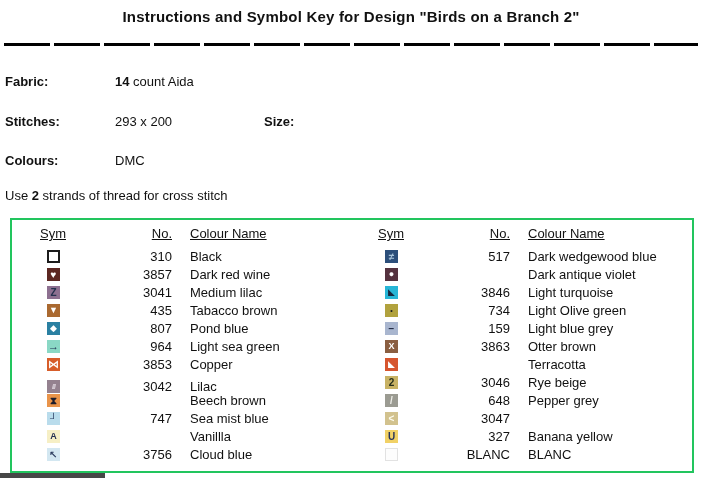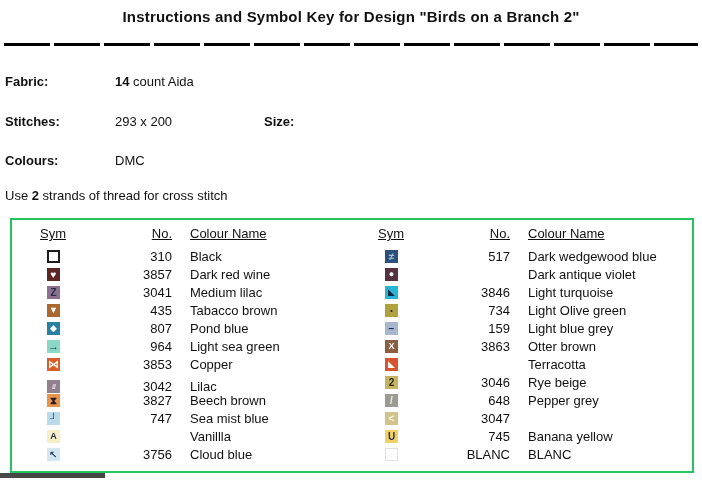--- a/index.html
+++ b/index.html
@@ -129,21 +129,20 @@
               <span class="glyph" style="color: rgb(222, 212, 221); font-size: 7px; letter-spacing: -1px;">///</span>
             </span>
     <span class="no">3042</span>
     <span class="cname">Lilac</span>
   </div>
 
   <div class="krow" style="top: 172px;">
     <span class="swatch" style="background: rgb(233, 148, 74);">
               <span class="glyph" style="color: rgb(29, 29, 44); font-size: 10px;">⧗</span>
             </span>
-    <span class="no">3827</span>
     <span class="cname">Beech brown</span>
   </div>
 
   <div class="krow" style="top: 190px;">
     <span class="swatch" style="background: rgb(185, 220, 236);">
               <span class="glyph" style="color: rgb(37, 53, 90); font-size: 10px;">┘</span>
             </span>
     <span class="no">747</span>
     <span class="cname">Sea mist blue</span>
   </div>
@@ -245,21 +244,21 @@
     <span class="swatch" style="background: rgb(210, 194, 142);">
               <span class="glyph" style="color: rgb(253, 251, 238); font-size: 10px;">&lt;</span>
             </span>
     <span class="no">3047</span>
   </div>
 
   <div class="krow" style="top: 208px;">
     <span class="swatch" style="background: rgb(241, 209, 102);">
               <span class="glyph" style="color: rgb(39, 52, 90); font-size: 10px;">U</span>
             </span>
-    <span class="no">745</span>
+    <span class="no">327</span>
     <span class="cname">Banana yellow</span>
   </div>
 
   <div class="krow" style="top: 226px;">
     <span class="swatch" style="background: rgb(253, 253, 253); border: 1px solid rgb(226, 226, 226);">
               <span class="glyph" style="color: rgb(255, 255, 255); font-size: 10px;"></span>
             </span>
     <span class="no">BLANC</span>
     <span class="cname">BLANC</span>
   </div>

